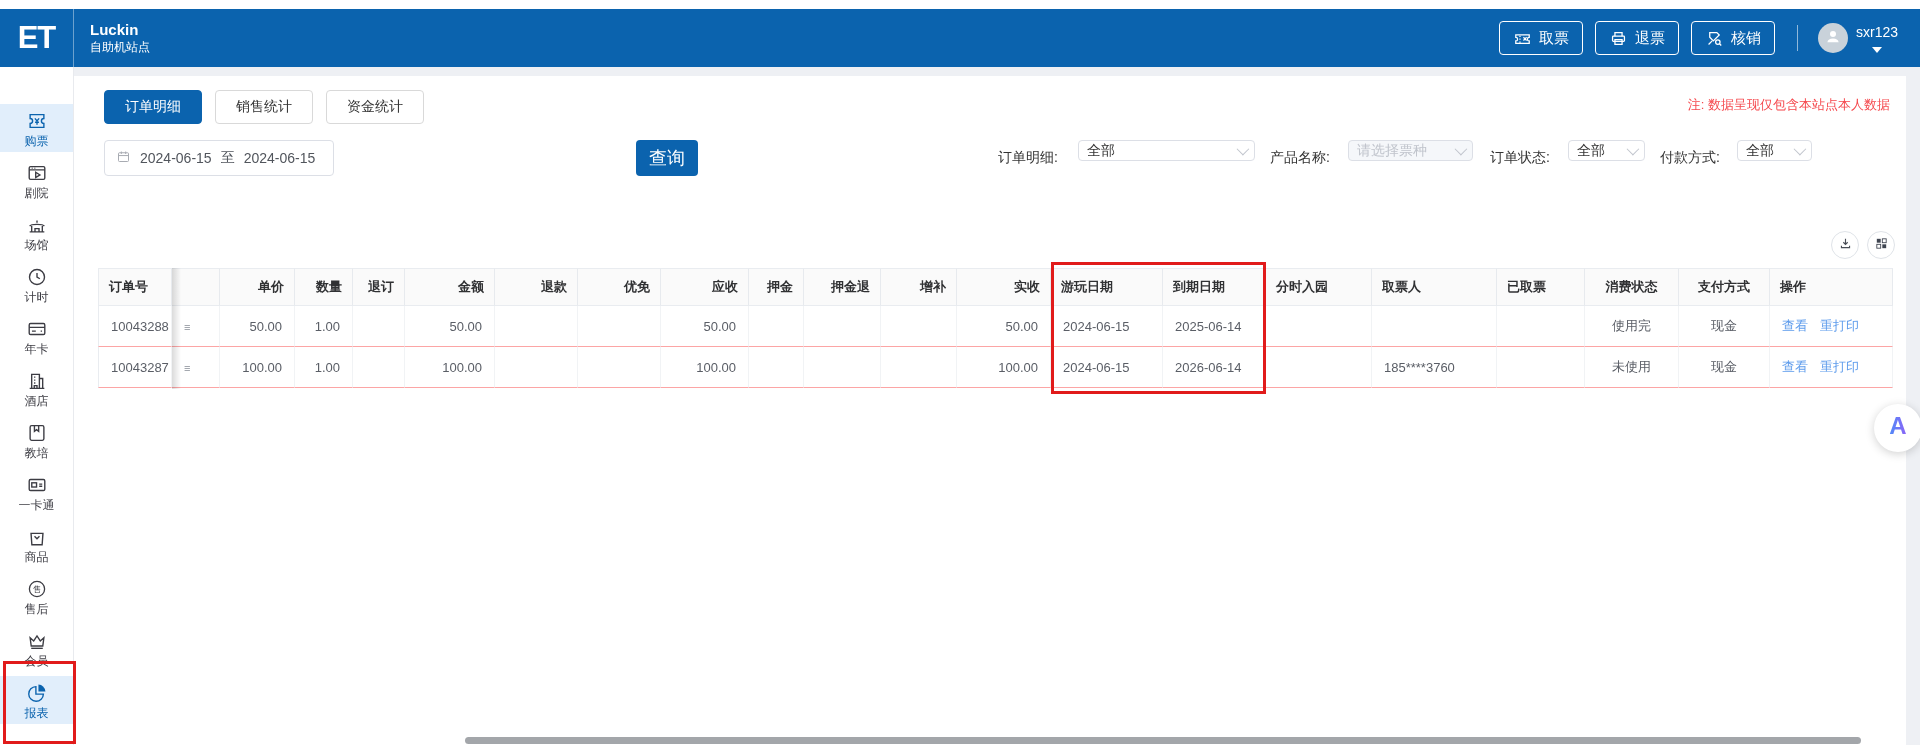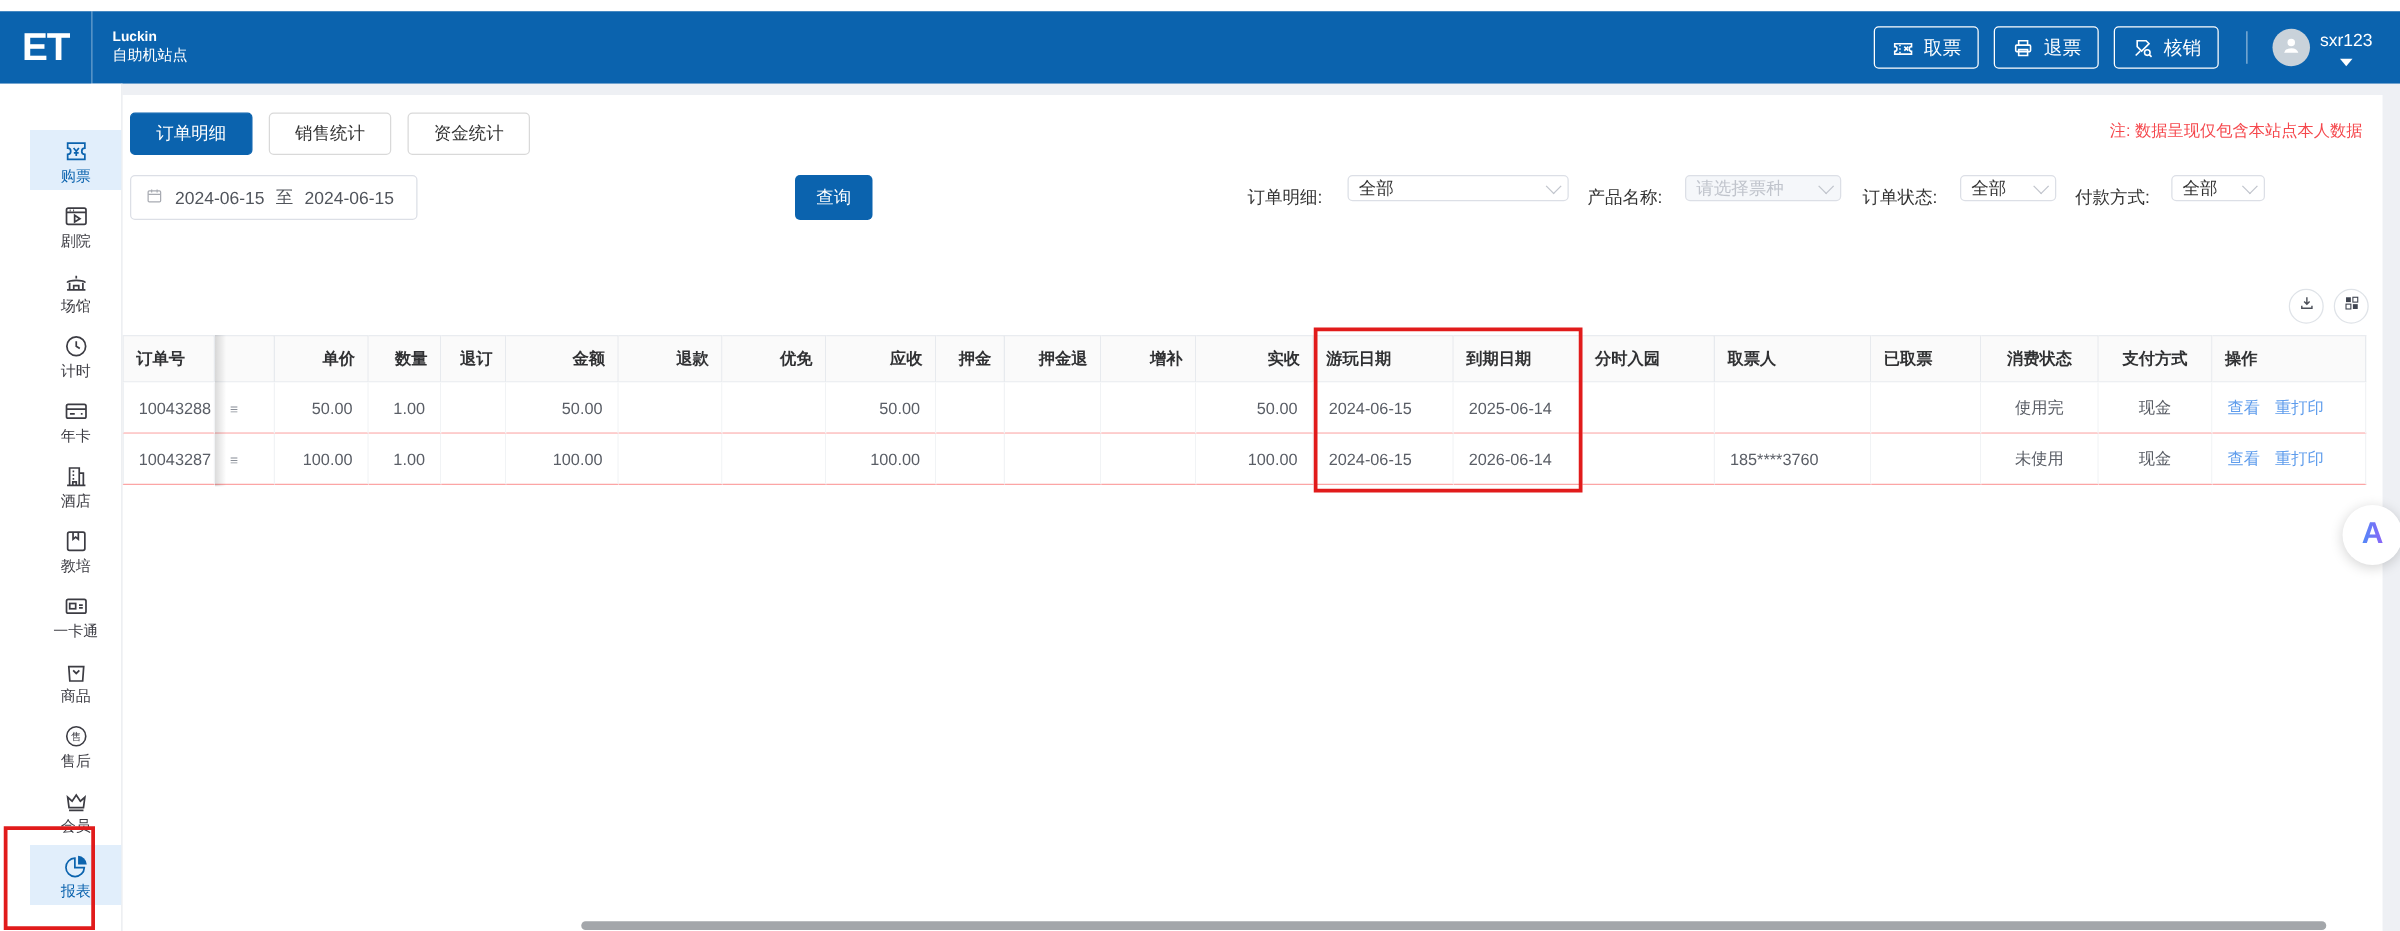--- a/index.html
+++ b/index.html
@@ -5,37 +5,37 @@
   html,body{margin:0;padding:0;}
   body{width:1920px;height:745px;position:relative;overflow:hidden;background:#fff;
        font-family:"Liberation Sans","DejaVu Sans",sans-serif;}
   
   .topbar{position:absolute;left:0;top:9px;width:100%;height:58px;background:#0b63ae;
           display:flex;align-items:center;color:#fff;}
   .logo-box{width:73px;height:100%;display:flex;align-items:center;justify-content:center;
             font-weight:800;font-size:31px;letter-spacing:-1px;}
   .topbar-divider{width:1px;height:100%;background:rgba(255,255,255,.4);}
   .site-info{margin-left:16px;line-height:1.3;}
-  .site-title{font-size:11px;font-weight:700;}
+  .site-title{font-size:15px;font-weight:700;}
   .site-sub{font-size:12px;}
   .topbar-right{margin-left:auto;display:flex;align-items:center;margin-right:22px;}
   .tb-btn{height:34px;border:1px solid #fff;border-radius:4px;background:transparent;color:#fff;
           font-size:15px;display:flex;align-items:center;gap:7px;padding:0 13px;cursor:pointer;
           font-family:inherit;margin-left:12px;}
   .tb-btn svg{width:19px;height:19px;}
   .tb-sep{width:1px;height:26px;background:rgba(255,255,255,.55);margin:0 10px 0 22px;}
   .avatar{width:30px;height:30px;border-radius:50%;background:#c9d2da;display:flex;
           align-items:center;justify-content:center;margin:0 8px 0 10px;flex:none;}
   .avatar svg{width:20px;height:20px;}
   .username{font-size:14px;display:flex;align-items:center;gap:7px;cursor:pointer;flex-direction:column;}
   .caret-down{width:0;height:0;border-left:5px solid transparent;border-right:5px solid transparent;
               border-top:6px solid #fff;}
   
   .sidebar{position:absolute;left:0;top:67px;bottom:0;width:73px;background:#fff;
-           border-right:1px solid #e8eaee;z-index:2;padding-left:24px;}
+           border-right:1px solid #e8eaee;z-index:2;}
   .side-nav{margin-top:37px;display:flex;flex-direction:column;gap:4px;}
   .side-item{height:48px;display:flex;flex-direction:column;align-items:center;justify-content:center;
              gap:3px;cursor:pointer;color:#3c3c43;}
   .side-item .ic{display:flex;}
   .side-item svg{width:22px;height:22px;}
   .side-item .lbl{font-size:12px;line-height:1;}
   .side-item.active{background:#e1eefb;color:#0b63ae;}
   
   .content{position:absolute;left:73px;top:67px;right:0;bottom:0;background:#eef0f4;}
   .card{position:absolute;left:0;top:9px;right:14px;bottom:0;background:#fff;}
@@ -49,21 +49,21 @@
   .filter-row{position:absolute;left:0;top:64px;right:0;height:36px;font-size:14px;}
   .date-field{position:absolute;left:31px;width:230px;height:36px;border:1px solid #dcdfe6;
               border-radius:4px;display:flex;align-items:center;gap:9px;padding:0 11px;
               box-sizing:border-box;color:#51555c;background:#fff;cursor:pointer;}
   .date-field svg{width:15px;height:15px;flex:none;}
   .search-input{position:absolute;left:277px;width:270px;height:36px;box-sizing:border-box;
                 border:1px solid #dcdfe6;border-radius:4px;padding:0 12px;font-size:13px;
                 color:#333;font-family:inherit;outline:none;}
   .search-input::placeholder{color:#bfc4cc;}
   .query-btn{position:absolute;left:563px;width:62px;height:36px;background:#0b63ae;color:#fff;
-             border:none;border-radius:4px;font-size:14px;cursor:pointer;font-family:Liberation Serif, serif;}
+             border:none;border-radius:4px;font-size:18px;cursor:pointer;font-family:Liberation Serif, serif;}
   .flabel{position:absolute;top:0;height:36px;display:flex;align-items:center;color:#333;}
   .fselect{position:absolute;top:0;height:21px;box-sizing:border-box;border:1px solid #dcdfe6;
            border-radius:4px;background:#fff;display:flex;align-items:center;
            justify-content:space-between;padding:0 8px;color:#333;cursor:pointer;}
   .fselect.disabled{background:#f5f7fa;color:#c0c4cc;}
   .chevron{width:8px;height:8px;border-right:1.3px solid #c0c4cc;border-bottom:1.3px solid #c0c4cc;
            transform:rotate(45deg) translateY(-2px);flex:none;margin-left:8px;}
   .fl1{left:925px;} .fs1{left:1005px;width:177px;}
   .fl2{left:1197px;} .fs2{left:1275px;width:125px;}
   .fl3{left:1417px;} .fs3{left:1495px;width:77px;}

